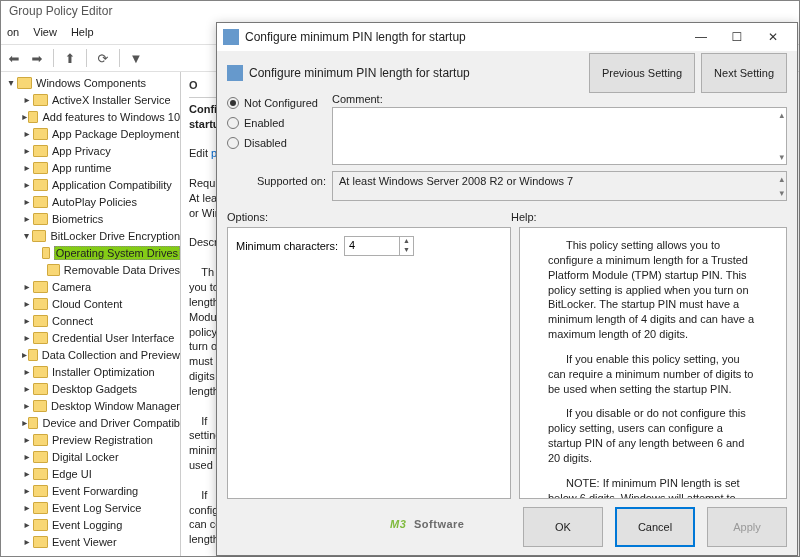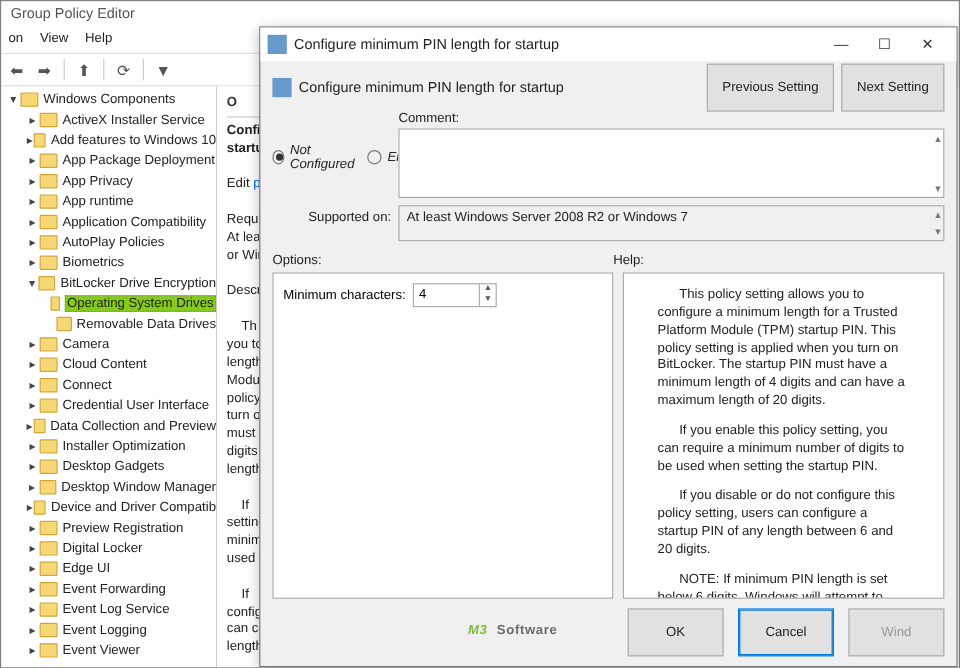--- a/index.html
+++ b/index.html
@@ -31,21 +31,21 @@
 .dlg-title .ico { width: 16px; height: 16px; background: #6699cc; margin-right: 6px; }
 .dlg-title .t { flex: 1; font-size: 12px; color: #222; }
 .dlg-title .wbtn { width: 36px; height: 22px; display: flex; align-items: center; justify-content: center; color: #333; font-size: 12px; }
 .dlg-body { padding: 8px 10px; height: calc(100% - 28px); display: flex; flex-direction: column; }
 .row1 { display: flex; align-items: center; height: 28px; }
 .row1 .ico2 { width: 16px; height: 16px; background: #6699cc; margin-right: 6px; }
 .row1 .t2 { flex: 1; font-size: 12px; color: #222; }
 .btn { background: #e1e1e1; border: 1px solid #adadad; padding: 13px 12px; min-width: 80px; text-align: center; color: #222; }
 .btn + .btn { margin-left: 6px; }
 .row2 { display: flex; margin-top: 6px; }
-.radio-col { width: 105px; display: flex; flex-direction: row; gap: 8px; padding-top: 4px; font-style: italic; }
+.radio-col { width: 105px; display: flex; flex-direction: column; gap: 8px; padding-top: 4px; }
 .radio { display: flex; align-items: center; gap: 5px; color: #222; }
 .radio .r { width: 12px; height: 12px; border: 1px solid #777; border-radius: 50%; display: block; position: relative; }
 .radio.checked .r::after { content:""; width: 6px; height: 6px; background: #333; border-radius: 50%; position: absolute; left: 2px; top: 2px; }
 .comment-col { flex: 1; }
 .comment-col .lbl { color: #222; }
 .comment-box { width: 100%; height: 58px; background: #fff; border: 1px solid #adadad; margin-top: 2px; position: relative; }
 .comment-box .sa { position: absolute; right: 2px; top: 2px; color: #777; font-size: 9px; }
 .comment-box .sb { position: absolute; right: 2px; bottom: 2px; color: #777; font-size: 9px; }
 .row3 { display: flex; margin-top: 6px; align-items: flex-start; }
 .row3 .lbl3 { width: 105px; text-align: right; padding-right: 6px; color: #222; padding-top: 4px; }
@@ -334,20 +334,20 @@
       <div class="help-box">
         <p>This policy setting allows you to configure a minimum length for a Trusted Platform Module (TPM) startup PIN. This policy setting is applied when you turn on BitLocker. The startup PIN must have a minimum length of 4 digits and can have a maximum length of 20 digits.</p>
         <p>If you enable this policy setting, you can require a minimum number of digits to be used when setting the startup PIN.</p>
         <p>If you disable or do not configure this policy setting, users can configure a startup PIN of any length between 6 and 20 digits.</p>
         <p>NOTE: If minimum PIN length is set below 6 digits, Windows will attempt to update the TPM 2.0 lockout period to be greater than the default when a PIN is changed. If successful, Windows will only reset the TPM lockout period back to default if the TPM is reset.</p>
       </div>
     </div>
     <div class="dlg-foot">
       <span class="btn">OK</span>
       <span class="btn primary">Cancel</span>
-      <span class="btn disabled">Wind</span>
+      <span class="btn disabled">Apply</span>
     </div>
   </div>
 </div>
 
 <div class="watermark">
   <span class="m3">M3</span> <span class="sw">Software</span>
 </div>
 
 </body></html>

